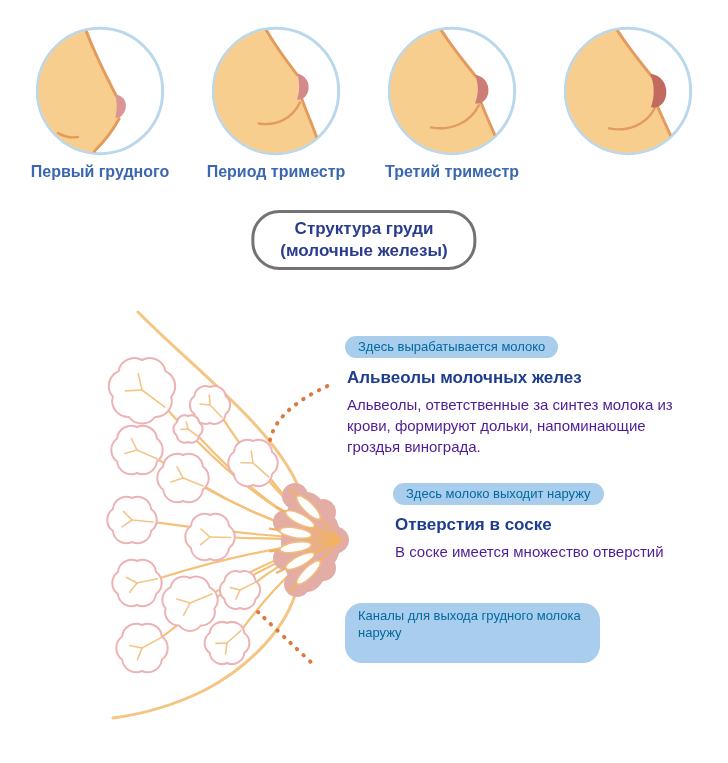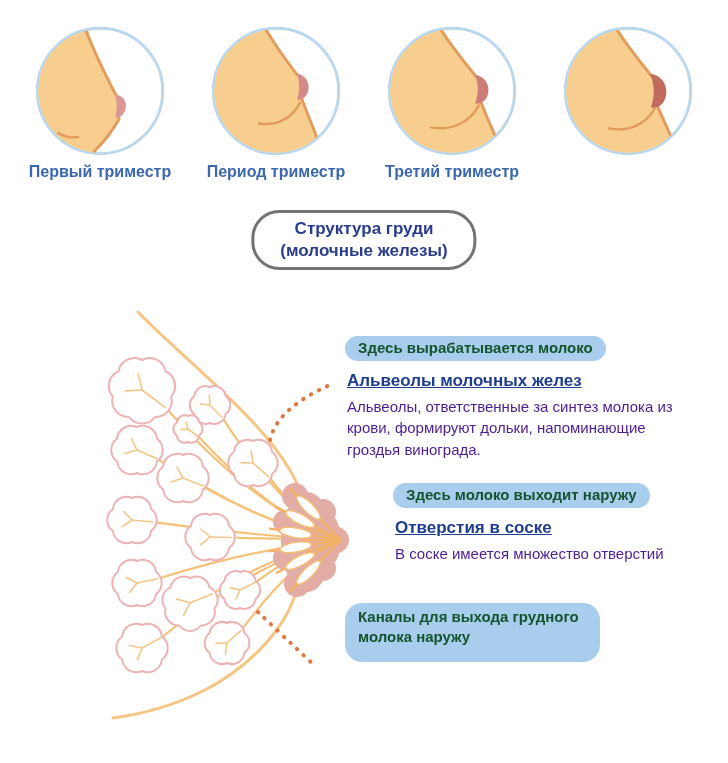--- a/index.html
+++ b/index.html
@@ -25,25 +25,25 @@
     font-size:17px;font-weight:bold;color:#2A3C8E;line-height:1.3;
     background:#fff;white-space:nowrap;
   }
   .title-pill span{display:block;}
   
   #diagram{position:absolute;left:55px;top:290px;}
   
   .callout{position:absolute;left:345px;width:332px;}
   .callout-pill{
     display:inline-block;background:#A9CDEC;border-radius:15px;
-    padding:2px 13px 3px 13px;font-size:15px;font-weight:bold;color:#14532d;line-height:1.32;
-  }
-  .callout-pill.wrap{width:255px;box-sizing:border-box;border-radius:17px;padding:4px 13px 15px 13px;}
+    padding:2px 13px 3px 13px;font-size:13px;font-weight:normal;color:#0369a1;line-height:1.32;
+  }
+  .callout-pill.wrap{width:255px;box-sizing:border-box;border-radius:17px;padding:4px 13px 22px 13px;}
   .callout-heading{
-    margin:10px 0 5px 2px;font-size:17px;font-weight:bold;color:#1E3D8F;line-height:1.2;text-decoration:underline;
+    margin:10px 0 5px 2px;font-size:17px;font-weight:bold;color:#1E3D8F;line-height:1.2;
   }
   .callout-body{
     margin:0 0 0 2px;font-size:15px;color:#4c1d95;line-height:1.42;
   }
   #callout-1{top:336px;}
   #callout-2{top:483px;margin-left:48px;}
   #callout-3{top:603px;}
 </style>
 </head>
 <body>
@@ -62,21 +62,21 @@
             <circle cx="70" cy="70" r="65.5" fill="#fff" stroke="#BAD7EB" stroke-width="3"></circle>
             <g clip-path="url(#cp0)">
               <path d="M -10 -10 L 52 -10 C 60 18 74 48 88 76 C 94 83 95 90 91 97 C 86 108 78 120 66 132 C 62 137 59 141 57 150 L -10 150 Z" fill="#F8CE8E"></path>
               <path d="M 50 -8 C 59 20 73 48 87 75" fill="none" stroke="#E29B5D" stroke-width="3" stroke-linecap="round"></path>
               <path d="M 90 99 C 84 110 76 121 66 131 C 61 137 58 142 56 150" fill="none" stroke="#E29B5D" stroke-width="3" stroke-linecap="round"></path>
               <path d="M 26 114 Q 37 120 47 118" fill="none" stroke="#E29B5D" stroke-width="2.5" stroke-linecap="round"></path>
               <path d="M 86 74 C 93 74 98 80 97 87 C 96 94 91 99 86 98 C 88 90 88 82 86 74 Z" fill="#DB9595"></path>
             </g>
           </svg>
         </div>
-      <div class="stage-label">Первый триместр</div>
+      <div class="stage-label">Первый грудного</div>
     </div>
     <div class="stage">
       <div class="stage-circle">
           <svg viewBox="0 0 140 140" width="134" height="134">
             <defs>
               <clipPath id="cp1">
                 <circle cx="70" cy="70" r="64.5"></circle>
               </clipPath>
             </defs>
             <circle cx="70" cy="70" r="65.5" fill="#fff" stroke="#BAD7EB" stroke-width="3"></circle>

